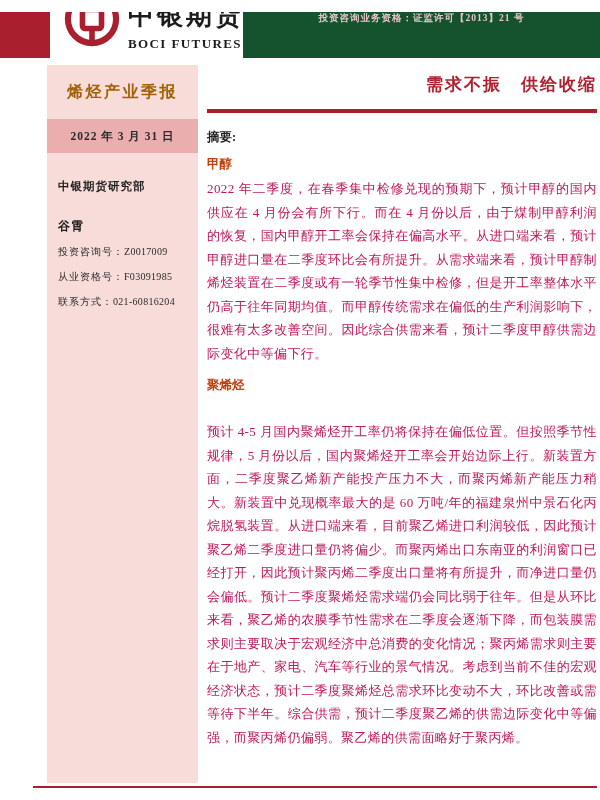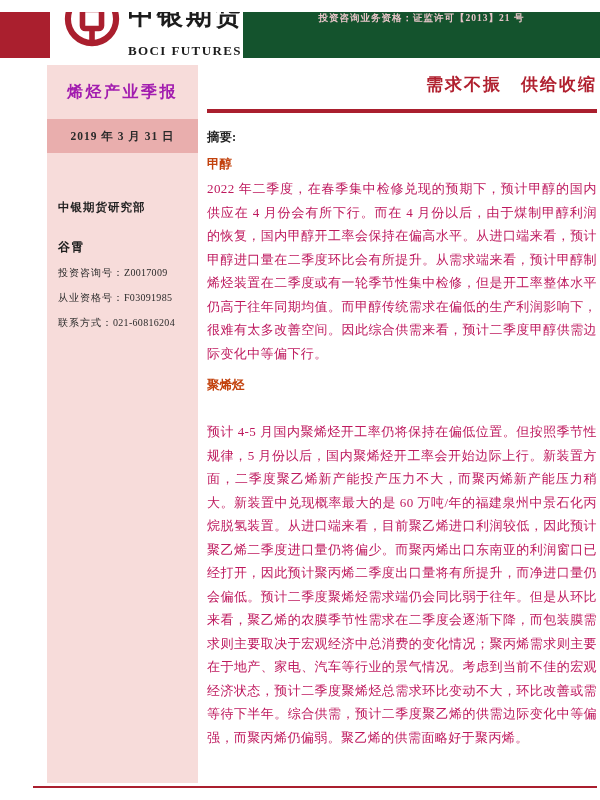--- a/index.html
+++ b/index.html
@@ -10,38 +10,38 @@
   }
   .page{position:absolute;inset:0;background:#ffffff;}
 
   
   .header{position:absolute;left:0;top:12px;width:600px;height:46px;overflow:hidden;}
   .corner-block{position:absolute;left:0;top:0;width:50px;height:46px;background:#aa1f2e;}
   .logo-area{position:absolute;left:50px;top:0;width:193px;height:46px;background:#ffffff;}
   .emblem{position:absolute;left:14px;top:-21px;width:56px;height:56px;}
   .logo-text{position:absolute;left:78px;top:-10px;white-space:nowrap;}
   .logo-cn{font-size:26px;font-weight:bold;color:#1c1c1c;letter-spacing:3px;line-height:1.05;}
-  .logo-en{font-size:13px;font-weight:bold;color:#1c1c1c;letter-spacing:1.4px;line-height:1.1;margin-top:15px;}
+  .logo-en{font-size:13px;font-weight:bold;color:#1c1c1c;letter-spacing:1.4px;line-height:1.1;margin-top:8px;}
   .qual-banner{
     position:absolute;left:243px;top:0;width:357px;height:46px;background:#14532d;
     display:flex;justify-content:center;
   }
   .qual-banner span{color:#e9c6ca;font-size:9.5px;letter-spacing:1px;font-weight:bold;}
 
   
   .sidebar{position:absolute;left:47px;top:65px;width:151px;height:718px;background:#f7dcda;}
   .sb-title{
     height:54px;display:flex;align-items:center;justify-content:center;
-    font-size:16px;font-weight:bold;color:#a21caf;letter-spacing:2.5px;
+    font-size:16px;font-weight:bold;color:#a16207;letter-spacing:2.5px;
   }
   .sb-date{
     height:34px;background:#e9aead;display:flex;align-items:center;justify-content:center;
     font-size:11.5px;font-weight:bold;color:#2a2a2a;letter-spacing:1px;
   }
-  .sb-body{padding:47px 8px 0 11px;}
+  .sb-body{padding:26px 8px 0 11px;}
   .sb-dept{font-size:11.5px;font-weight:bold;color:#1e1e1e;letter-spacing:1px;}
   .sb-analyst{font-size:12px;font-weight:bold;color:#1e1e1e;margin-top:24px;letter-spacing:1px;font-family:Liberation Mono, monospace;}
   .sb-field{font-size:10px;color:#2a2a2a;margin-top:9px;line-height:16px;letter-spacing:0.3px;}
   .sb-field .lbl{letter-spacing:1px;}
 
   
   .main{position:absolute;left:207px;top:60px;width:390px;}
   .doc-title{
     margin:13px 0 0 0;text-align:right;font-size:17px;font-weight:bold;
     color:#b01f2e;letter-spacing:2px;
@@ -82,21 +82,21 @@
         <div class="logo-en">BOCI FUTURES</div>
       </div>
     </div>
     <div class="qual-banner">
       <span>投资咨询业务资格：证监许可【2013】21 号</span>
     </div>
   </div>
 
   <div class="sidebar">
     <div class="sb-title">烯烃产业季报</div>
-    <div class="sb-date">2019 年 3 月 31 日</div>
+    <div class="sb-date">2022 年 3 月 31 日</div>
     <div class="sb-body">
       <div class="sb-dept">中银期货研究部</div>
       <div class="sb-analyst">谷霄</div>
       <div class="sb-field">
         <span class="lbl">投资咨询号：</span><span>Z0017009</span>
       </div>
       <div class="sb-field">
         <span class="lbl">从业资格号：</span><span>F03091985</span>
       </div>
       <div class="sb-field">

